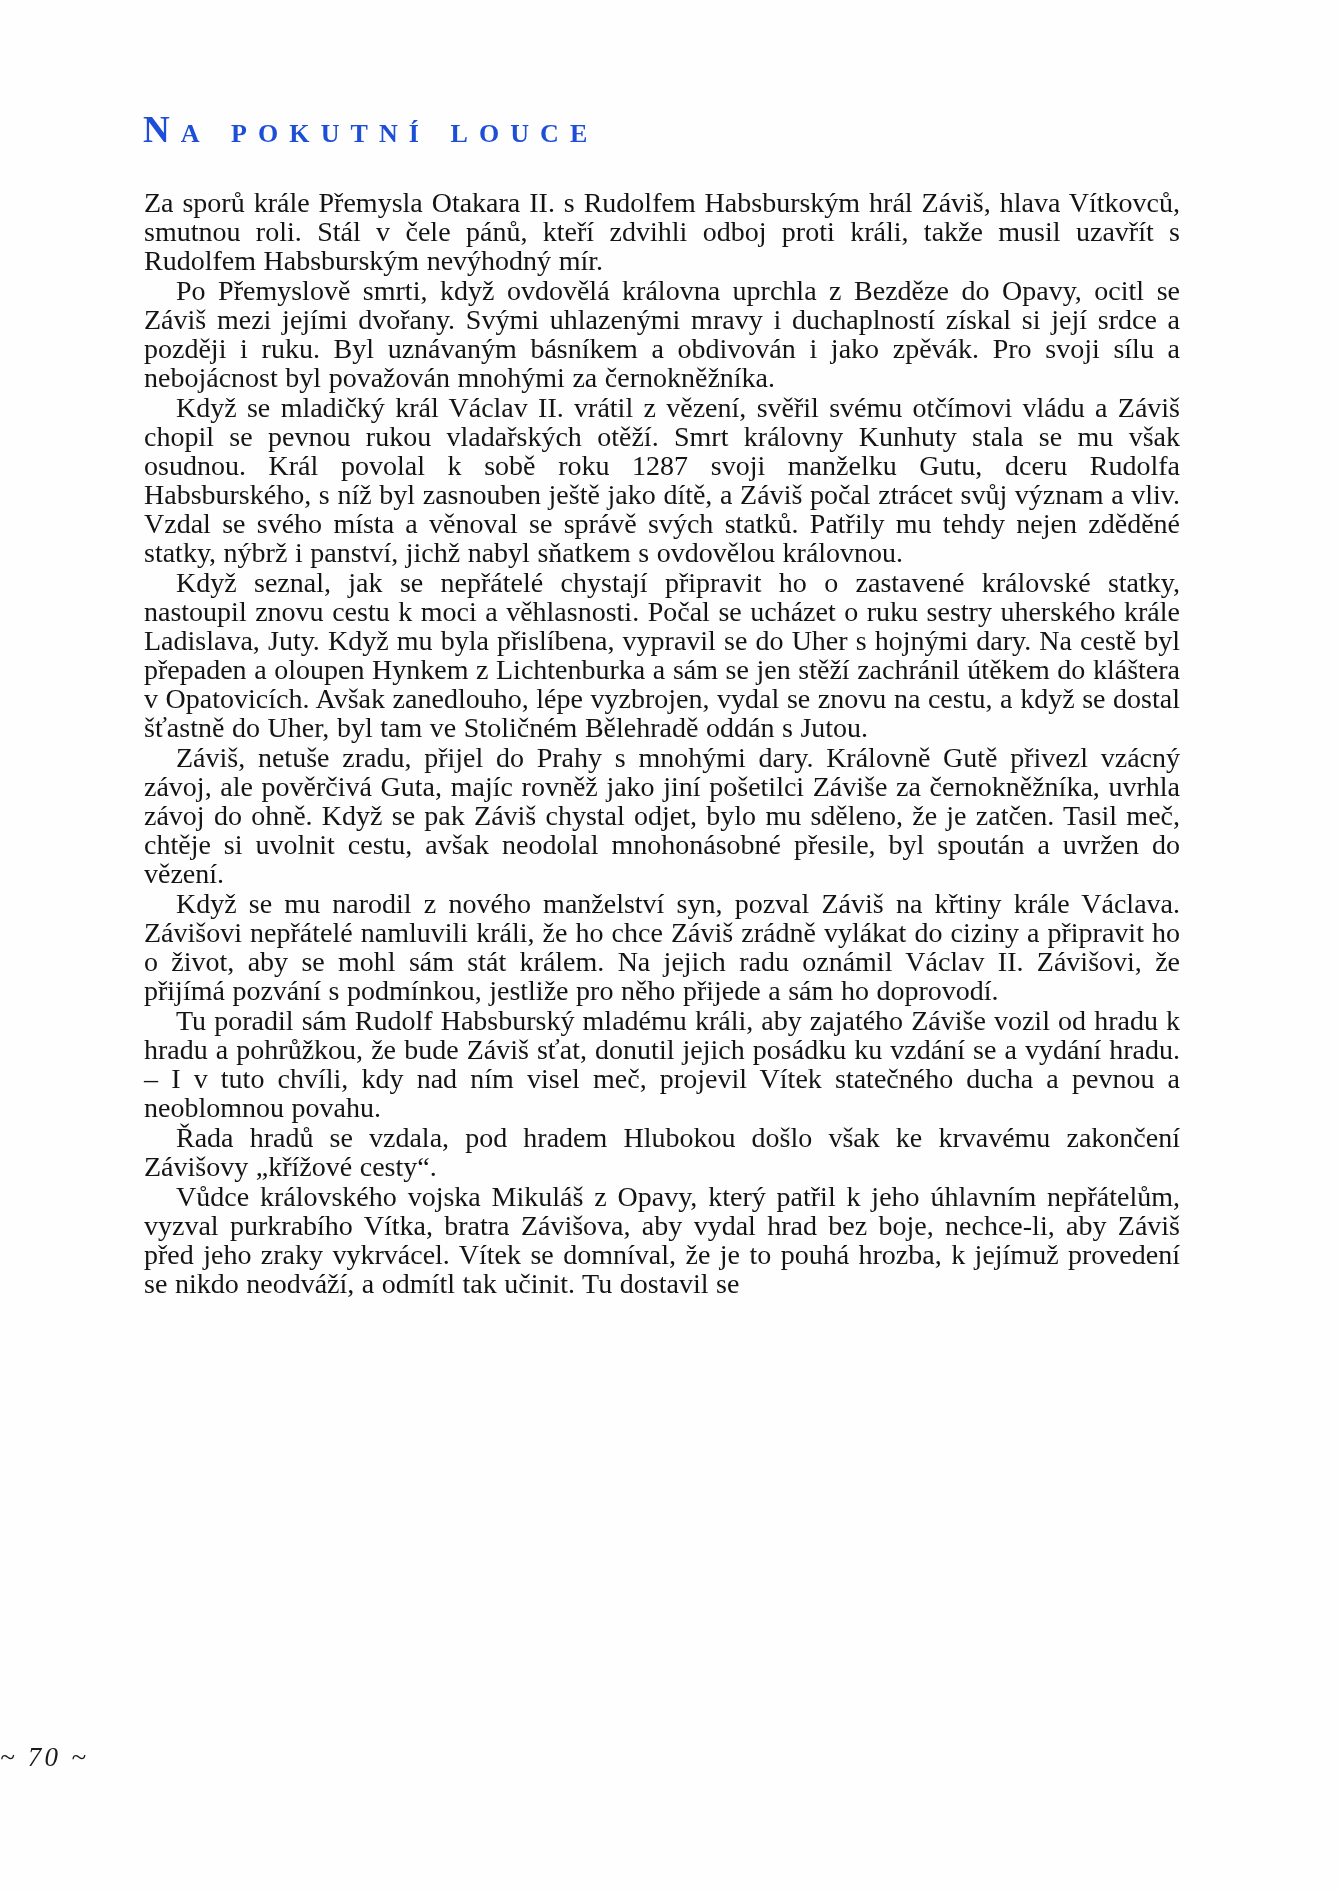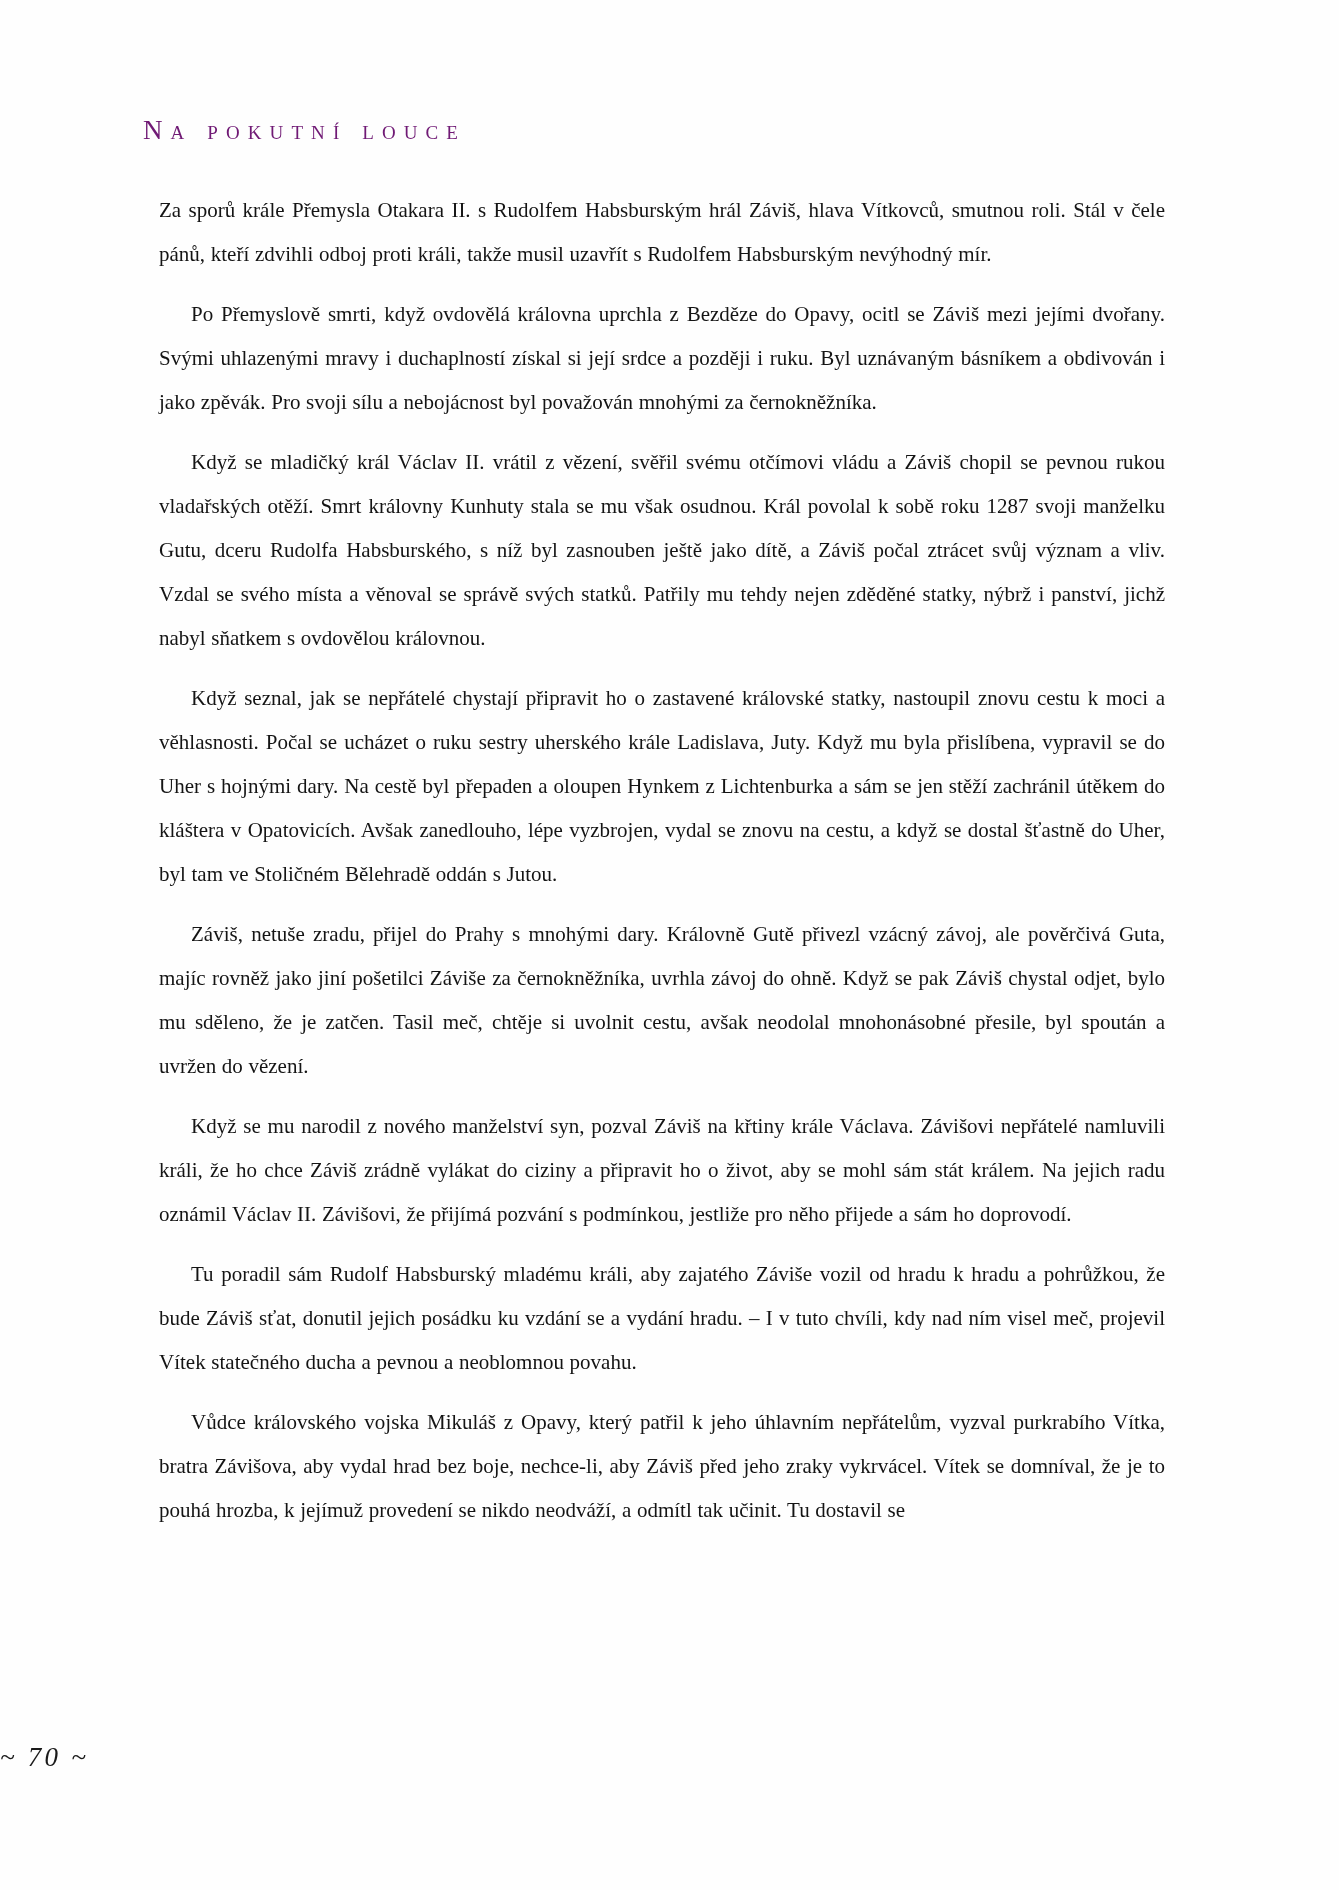--- a/index.html
+++ b/index.html
@@ -18,31 +18,31 @@
     overflow: hidden;
   }
   .content {
     position: absolute;
     top: 112px;
     left: 143px;
     width: 1038px;
   }
   .heading {
     margin: 0 0 40px 0;
-    font-size: 27px;
+    font-size: 37px;
     line-height: 36px;
-    font-weight: 400;
+    font-weight: 700;
     font-variant: small-caps;
     letter-spacing: 0.30em;
-    color: #701a75;
+    color: #1d4ed8;
   }
   .para {
-    margin: 16px;
-    font-size: 21px;
-    line-height: 44px;
+    margin: 1px;
+    font-size: 28px;
+    line-height: 29px;
     text-align: justify;
     text-indent: 32px;
     word-spacing: 0.02em;
   }
   .para.first {
     text-indent: 0;
   }
   .page-number {
     position: absolute;
     top: 1742px;
@@ -60,16 +60,17 @@
 <div class="page">
   <div class="content">
     <h1 class="heading">Na pokutní louce</h1>
     <p class="para first">Za sporů krále Přemysla Otakara II. s Rudolfem Habsburským hrál Záviš, hlava Vítkovců, smutnou roli. Stál v čele pánů, kteří zdvihli odboj proti králi, takže musil uzavřít s Rudolfem Habsburským nevýhodný mír.</p>
     <p class="para">Po Přemyslově smrti, když ovdovělá královna uprchla z Bezděze do Opavy, ocitl se Záviš mezi jejími dvořany. Svými uhlazenými mravy i duchaplností získal si její srdce a později i ruku. Byl uznávaným básníkem a obdivován i jako zpěvák. Pro svoji sílu a nebojácnost byl považován mnohými za černokněžníka.</p>
     <p class="para">Když se mladičký král Václav II. vrátil z vězení, svěřil svému otčímovi vládu a Záviš chopil se pevnou rukou vladařských otěží. Smrt královny Kunhuty stala se mu však osudnou. Král povolal k sobě roku 1287 svoji manželku Gutu, dceru Rudolfa Habsburského, s níž byl zasnouben ještě jako dítě, a Záviš počal ztrácet svůj význam a vliv. Vzdal se svého místa a věnoval se správě svých statků. Patřily mu tehdy nejen zděděné statky, nýbrž i panství, jichž nabyl sňatkem s ovdovělou královnou.</p>
     <p class="para">Když seznal, jak se nepřátelé chystají připravit ho o zastavené královské statky, nastoupil znovu cestu k moci a věhlasnosti. Počal se ucházet o ruku sestry uherského krále Ladislava, Juty. Když mu byla přislíbena, vypravil se do Uher s hojnými dary. Na cestě byl přepaden a oloupen Hynkem z Lichtenburka a sám se jen stěží zachránil útěkem do kláštera v Opatovicích. Avšak zanedlouho, lépe vyzbrojen, vydal se znovu na cestu, a když se dostal šťastně do Uher, byl tam ve Stoličném Bělehradě oddán s Jutou.</p>
     <p class="para">Záviš, netuše zradu, přijel do Prahy s mnohými dary. Královně Gutě přivezl vzácný závoj, ale pověrčivá Guta, majíc rovněž jako jiní pošetilci Záviše za černokněžníka, uvrhla závoj do ohně. Když se pak Záviš chystal odjet, bylo mu sděleno, že je zatčen. Tasil meč, chtěje si uvolnit cestu, avšak neodolal mnohonásobné přesile, byl spoután a uvržen do vězení.</p>
     <p class="para">Když se mu narodil z nového manželství syn, pozval Záviš na křtiny krále Václava. Závišovi nepřátelé namluvili králi, že ho chce Záviš zrádně vylákat do ciziny a připravit ho o život, aby se mohl sám stát králem. Na jejich radu oznámil Václav II. Závišovi, že přijímá pozvání s podmínkou, jestliže pro něho přijede a sám ho doprovodí.</p>
     <p class="para">Tu poradil sám Rudolf Habsburský mladému králi, aby zajatého Záviše vozil od hradu k hradu a pohrůžkou, že bude Záviš sťat, donutil jejich posádku ku vzdání se a vydání hradu. – I v tuto chvíli, kdy nad ním visel meč, projevil Vítek statečného ducha a pevnou a neoblomnou povahu.</p>
+    <p class="para">Řada hradů se vzdala, pod hradem Hlubokou došlo však ke krvavému zakončení Závišovy „křížové cesty“.</p>
     <p class="para">Vůdce královského vojska Mikuláš z Opavy, který patřil k jeho úhlavním nepřátelům, vyzval purkrabího Vítka, bratra Závišova, aby vydal hrad bez boje, nechce-li, aby Záviš před jeho zraky vykrvácel. Vítek se domníval, že je to pouhá hrozba, k jejímuž provedení se nikdo neodváží, a odmítl tak učinit. Tu dostavil se</p>
   </div>
   <div class="page-number">~ 70 ~</div>
 </div>
 
 </body></html>

